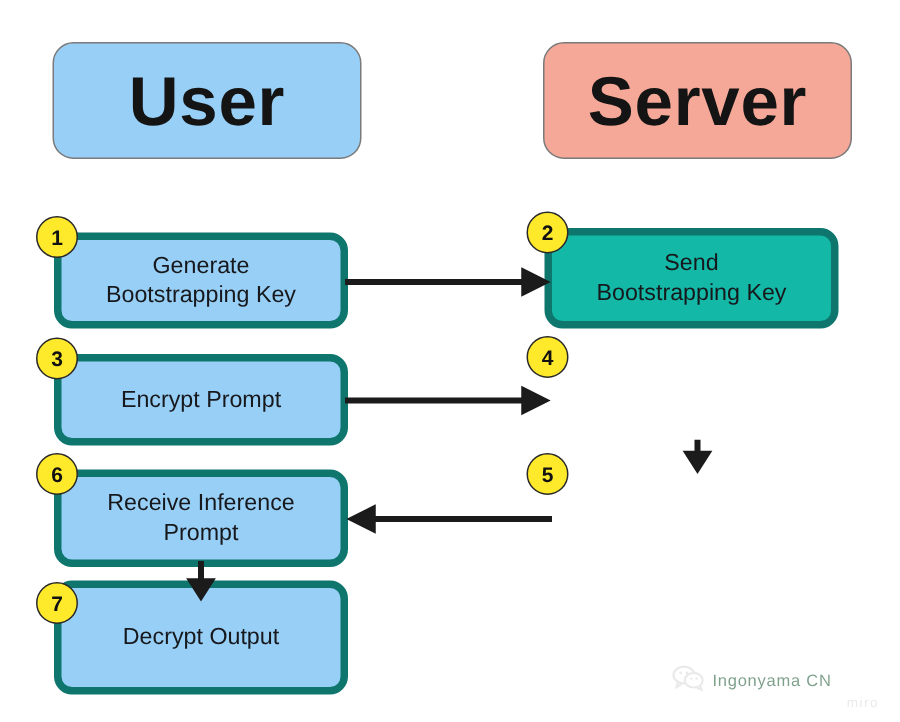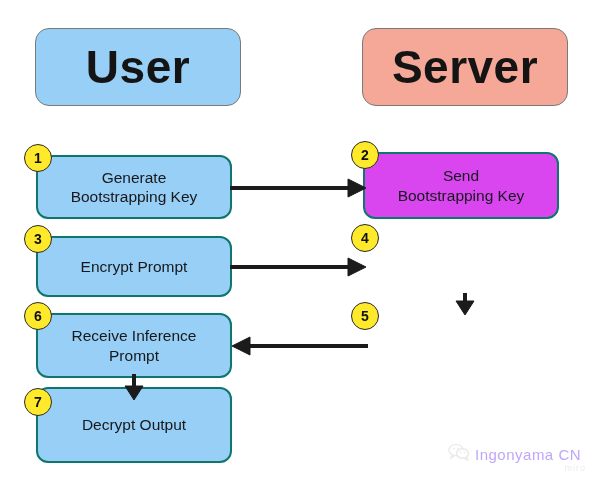--- a/index.html
+++ b/index.html
@@ -39,33 +39,33 @@
   }
   .lane-header.server {
     left: 362px; top: 28px;  width: 206px; height: 78px;
     background: #f5a897;
   }
 
   
   .step-box {
     position: absolute;
     border-radius: 12px;
-    border: 2px solid #0f766e;
+    border: 5px solid #0f766e;
     box-sizing: border-box;
     display: flex;
     align-items: center;
     justify-content: center;
     text-align: center;
     font-size: 15.5px;
     color: #16181c;
     line-height: 1.25;
     padding: 4px 10px;
   }
   .step-box.blue   { background: #98cff6; }
-  .step-box.salmon { background: #d946ef; }
+  .step-box.salmon { background: #14b8a6; }
 
   
   .badge {
     position: absolute;
     width: 28px;
     height: 28px;
     border-radius: 50%;
     background: #ffe92b;
     border: 1.5px solid #2a2a2a;
     box-sizing: border-box;
@@ -96,22 +96,22 @@
     width: 140px;
     height: 34px;
     display: flex;
     align-items: center;
     gap: 5px;
     opacity: 0.55;
     pointer-events: none;
   }
   #watermark .wm-icon { flex: 0 0 auto; }
   #watermark .wm-text {
-    font-size: 15px;
-    color: #8b5cf6;
+    font-size: 11px;
+    color: #14532d;
     letter-spacing: 0.5px;
     white-space: nowrap;
     line-height: 1;
   }
   #watermark .wm-sub {
     position: absolute;
     right: 2px;
     bottom: -2px;
     font-size: 9px;
     color: #dadada;

